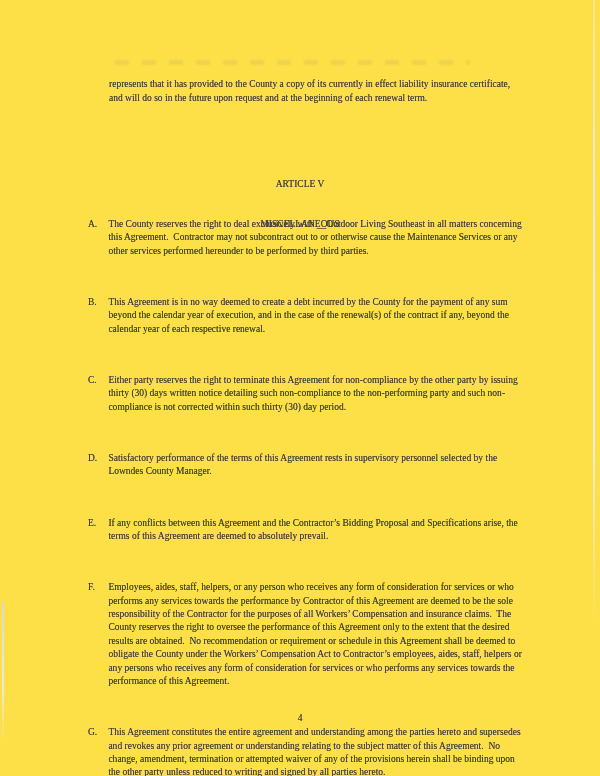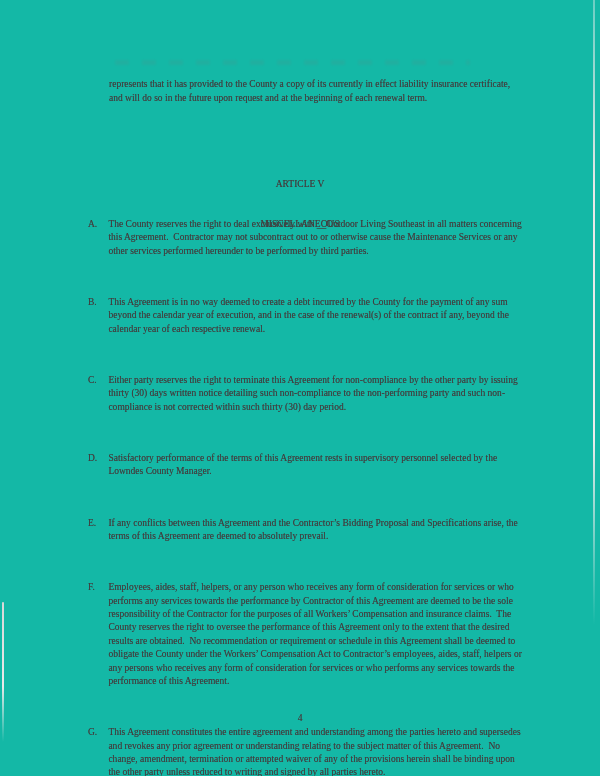--- a/index.html
+++ b/index.html
@@ -4,21 +4,21 @@
 <style>
   html, body {
     margin: 0;
     padding: 0;
     background: #ffffff;
   }
   .page {
     position: relative;
     width: 600px;
     height: 776px;
-    background: #14b8a6;
+    background: #fde047;
     overflow: hidden;
     font-family: "Liberation Serif", "DejaVu Serif", serif;
     color: #404040;
   }
   .txt {
     font-size: 11.2px;
     line-height: 13.4px;
     text-shadow: 0 0 0.6px rgba(70,70,70,0.75);
     white-space: pre-wrap;
   }

